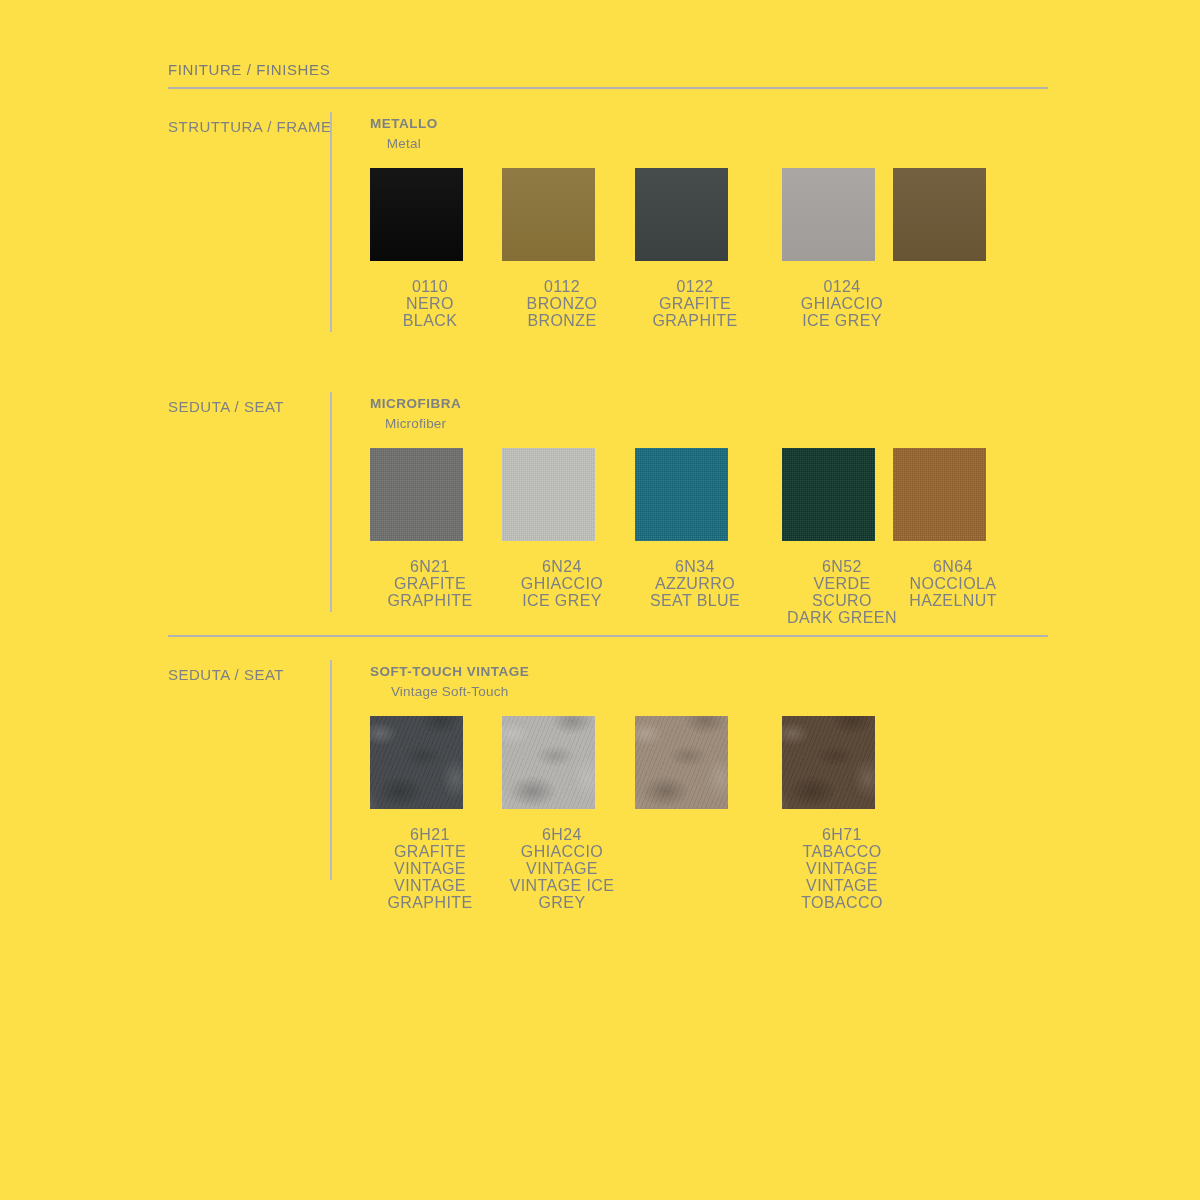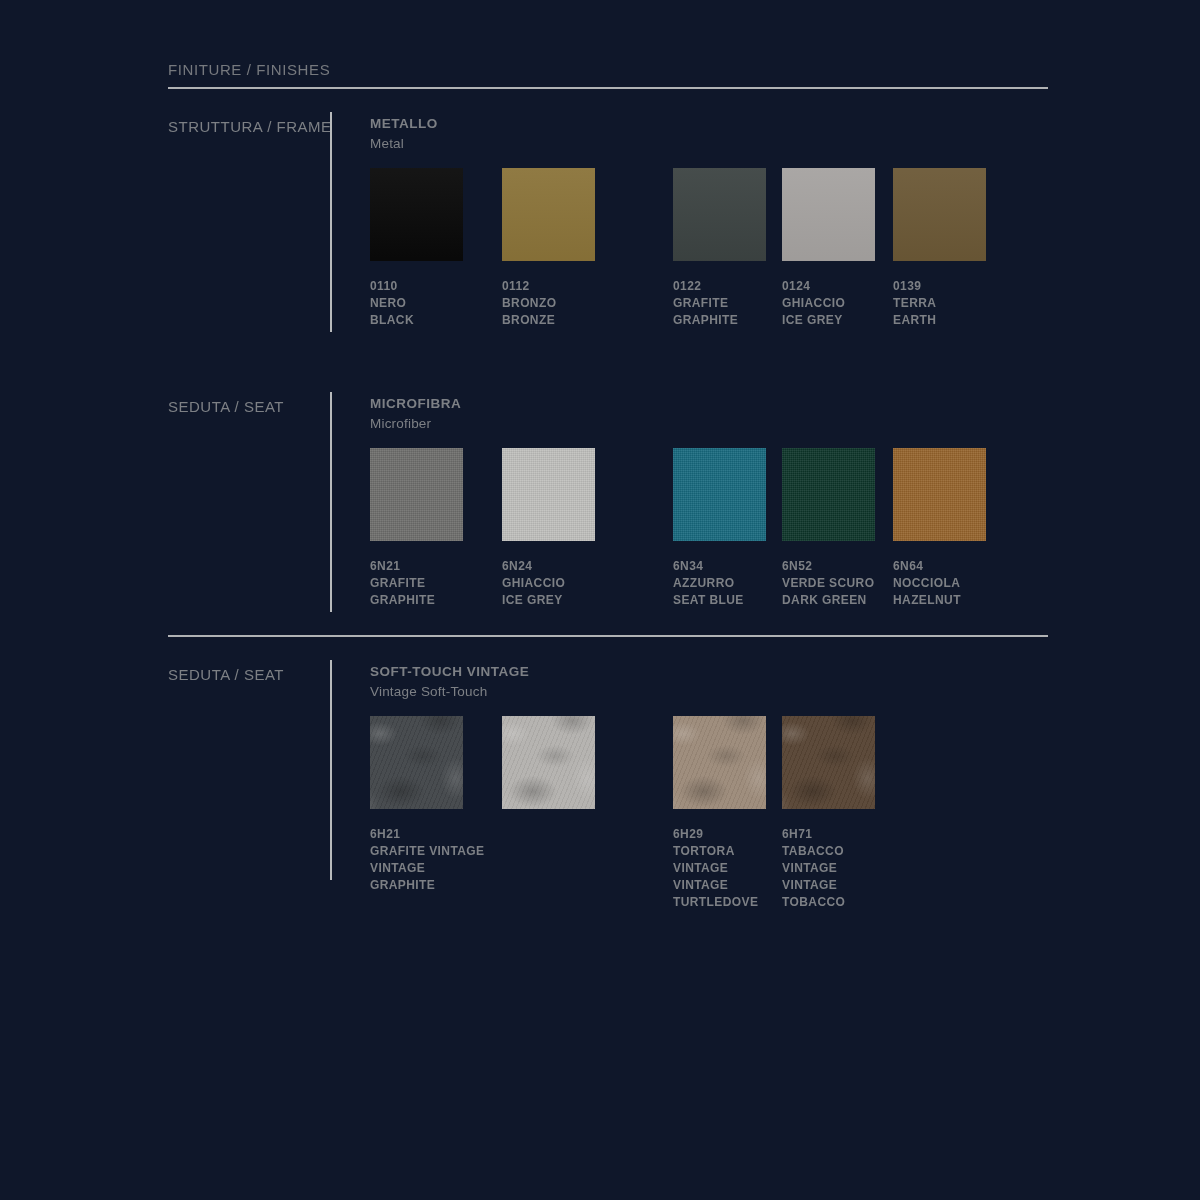--- a/index.html
+++ b/index.html
@@ -13,21 +13,22 @@
     height: 1200px;
     font-family: "Liberation Sans", sans-serif;
     color: #7a7d82;
     -webkit-font-smoothing: antialiased;
   }
 
   .page {
     position: relative;
     width: 1200px;
     height: 1200px;
-    background: #0f172a;
+    background: #fde047;
+    text-align: center;
   }
 
   
   .page-title {
     position: absolute;
     left: 168px;
     top: 61px;
     font-size: 15px;
     letter-spacing: 0.6px;
     color: #76797e;
@@ -99,21 +100,21 @@
     width: 660px;
     height: 170px;
   }
   .swatch-cell {
     position: absolute;
     top: 0;
     width: 120px;
   }
   .swatch-cell:nth-child(1) { left: 0px; }
   .swatch-cell:nth-child(2) { left: 132px; }
-  .swatch-cell:nth-child(3) { left: 265px; margin-left: 38px; }
+  .swatch-cell:nth-child(3) { left: 265px; }
   .swatch-cell:nth-child(4) { left: 395px; margin-left: 17px; }
   .swatch-cell:nth-child(5) { left: 523px; }
 
   .swatch-chip {
     width: 93px;
     height: 93px;
     position: relative;
     overflow: hidden;
   }
   
@@ -144,25 +145,24 @@
     content: "";
     position: absolute;
     inset: 0;
     background-image:
       linear-gradient(180deg, rgba(255,255,255,0.05), rgba(0,0,0,0.04));
     pointer-events: none;
   }
 
   .swatch-meta {
     margin-top: 17px;
-    font-size: 12px;
+    font-size: 16px;
     line-height: 17px;
     letter-spacing: 0.4px;
     color: #7d8085;
-    font-weight: bold;
   }
   .swatch-meta .code { display: block; }
   .swatch-meta .nm-it { display: block; }
   .swatch-meta .nm-en { display: block; }
 </style>
 </head>
 <body>
 
 <div class="page">
 
@@ -206,25 +206,20 @@
       <div class="swatch-cell">
         <div class="swatch-chip tex-metal" style="background:#a5a2a0"></div>
         <div class="swatch-meta">
           <span class="code">0124</span>
           <span class="nm-it">GHIACCIO</span>
           <span class="nm-en">ICE GREY</span>
         </div>
       </div>
       <div class="swatch-cell">
         <div class="swatch-chip tex-metal" style="background:#6b5836"></div>
-        <div class="swatch-meta">
-          <span class="code">0139</span>
-          <span class="nm-it">TERRA</span>
-          <span class="nm-en">EARTH</span>
-        </div>
       </div>
     </div>
   </div>
 
   <div class="section section-sec2">
     <div class="cat-label">SEDUTA / SEAT</div>
     <div class="divider"></div>
     <div class="mat-name">
       <span class="it">MICROFIBRA</span>
       <span class="en">Microfiber</span>
@@ -284,28 +279,28 @@
       <div class="swatch-cell">
         <div class="swatch-chip tex-leather" style="background:#42464a"></div>
         <div class="swatch-meta">
           <span class="code">6H21</span>
           <span class="nm-it">GRAFITE VINTAGE</span>
           <span class="nm-en">VINTAGE GRAPHITE</span>
         </div>
       </div>
       <div class="swatch-cell">
         <div class="swatch-chip tex-leather" style="background:#b3b1ae"></div>
+        <div class="swatch-meta">
+          <span class="code">6H24</span>
+          <span class="nm-it">GHIACCIO VINTAGE</span>
+          <span class="nm-en">VINTAGE ICE GREY</span>
+        </div>
       </div>
       <div class="swatch-cell">
         <div class="swatch-chip tex-leather" style="background:#9c8a79"></div>
-        <div class="swatch-meta">
-          <span class="code">6H29</span>
-          <span class="nm-it">TORTORA VINTAGE</span>
-          <span class="nm-en">VINTAGE TURTLEDOVE</span>
-        </div>
       </div>
       <div class="swatch-cell">
         <div class="swatch-chip tex-leather" style="background:#574434"></div>
         <div class="swatch-meta">
           <span class="code">6H71</span>
           <span class="nm-it">TABACCO VINTAGE</span>
           <span class="nm-en">VINTAGE TOBACCO</span>
         </div>
       </div>
     </div>

